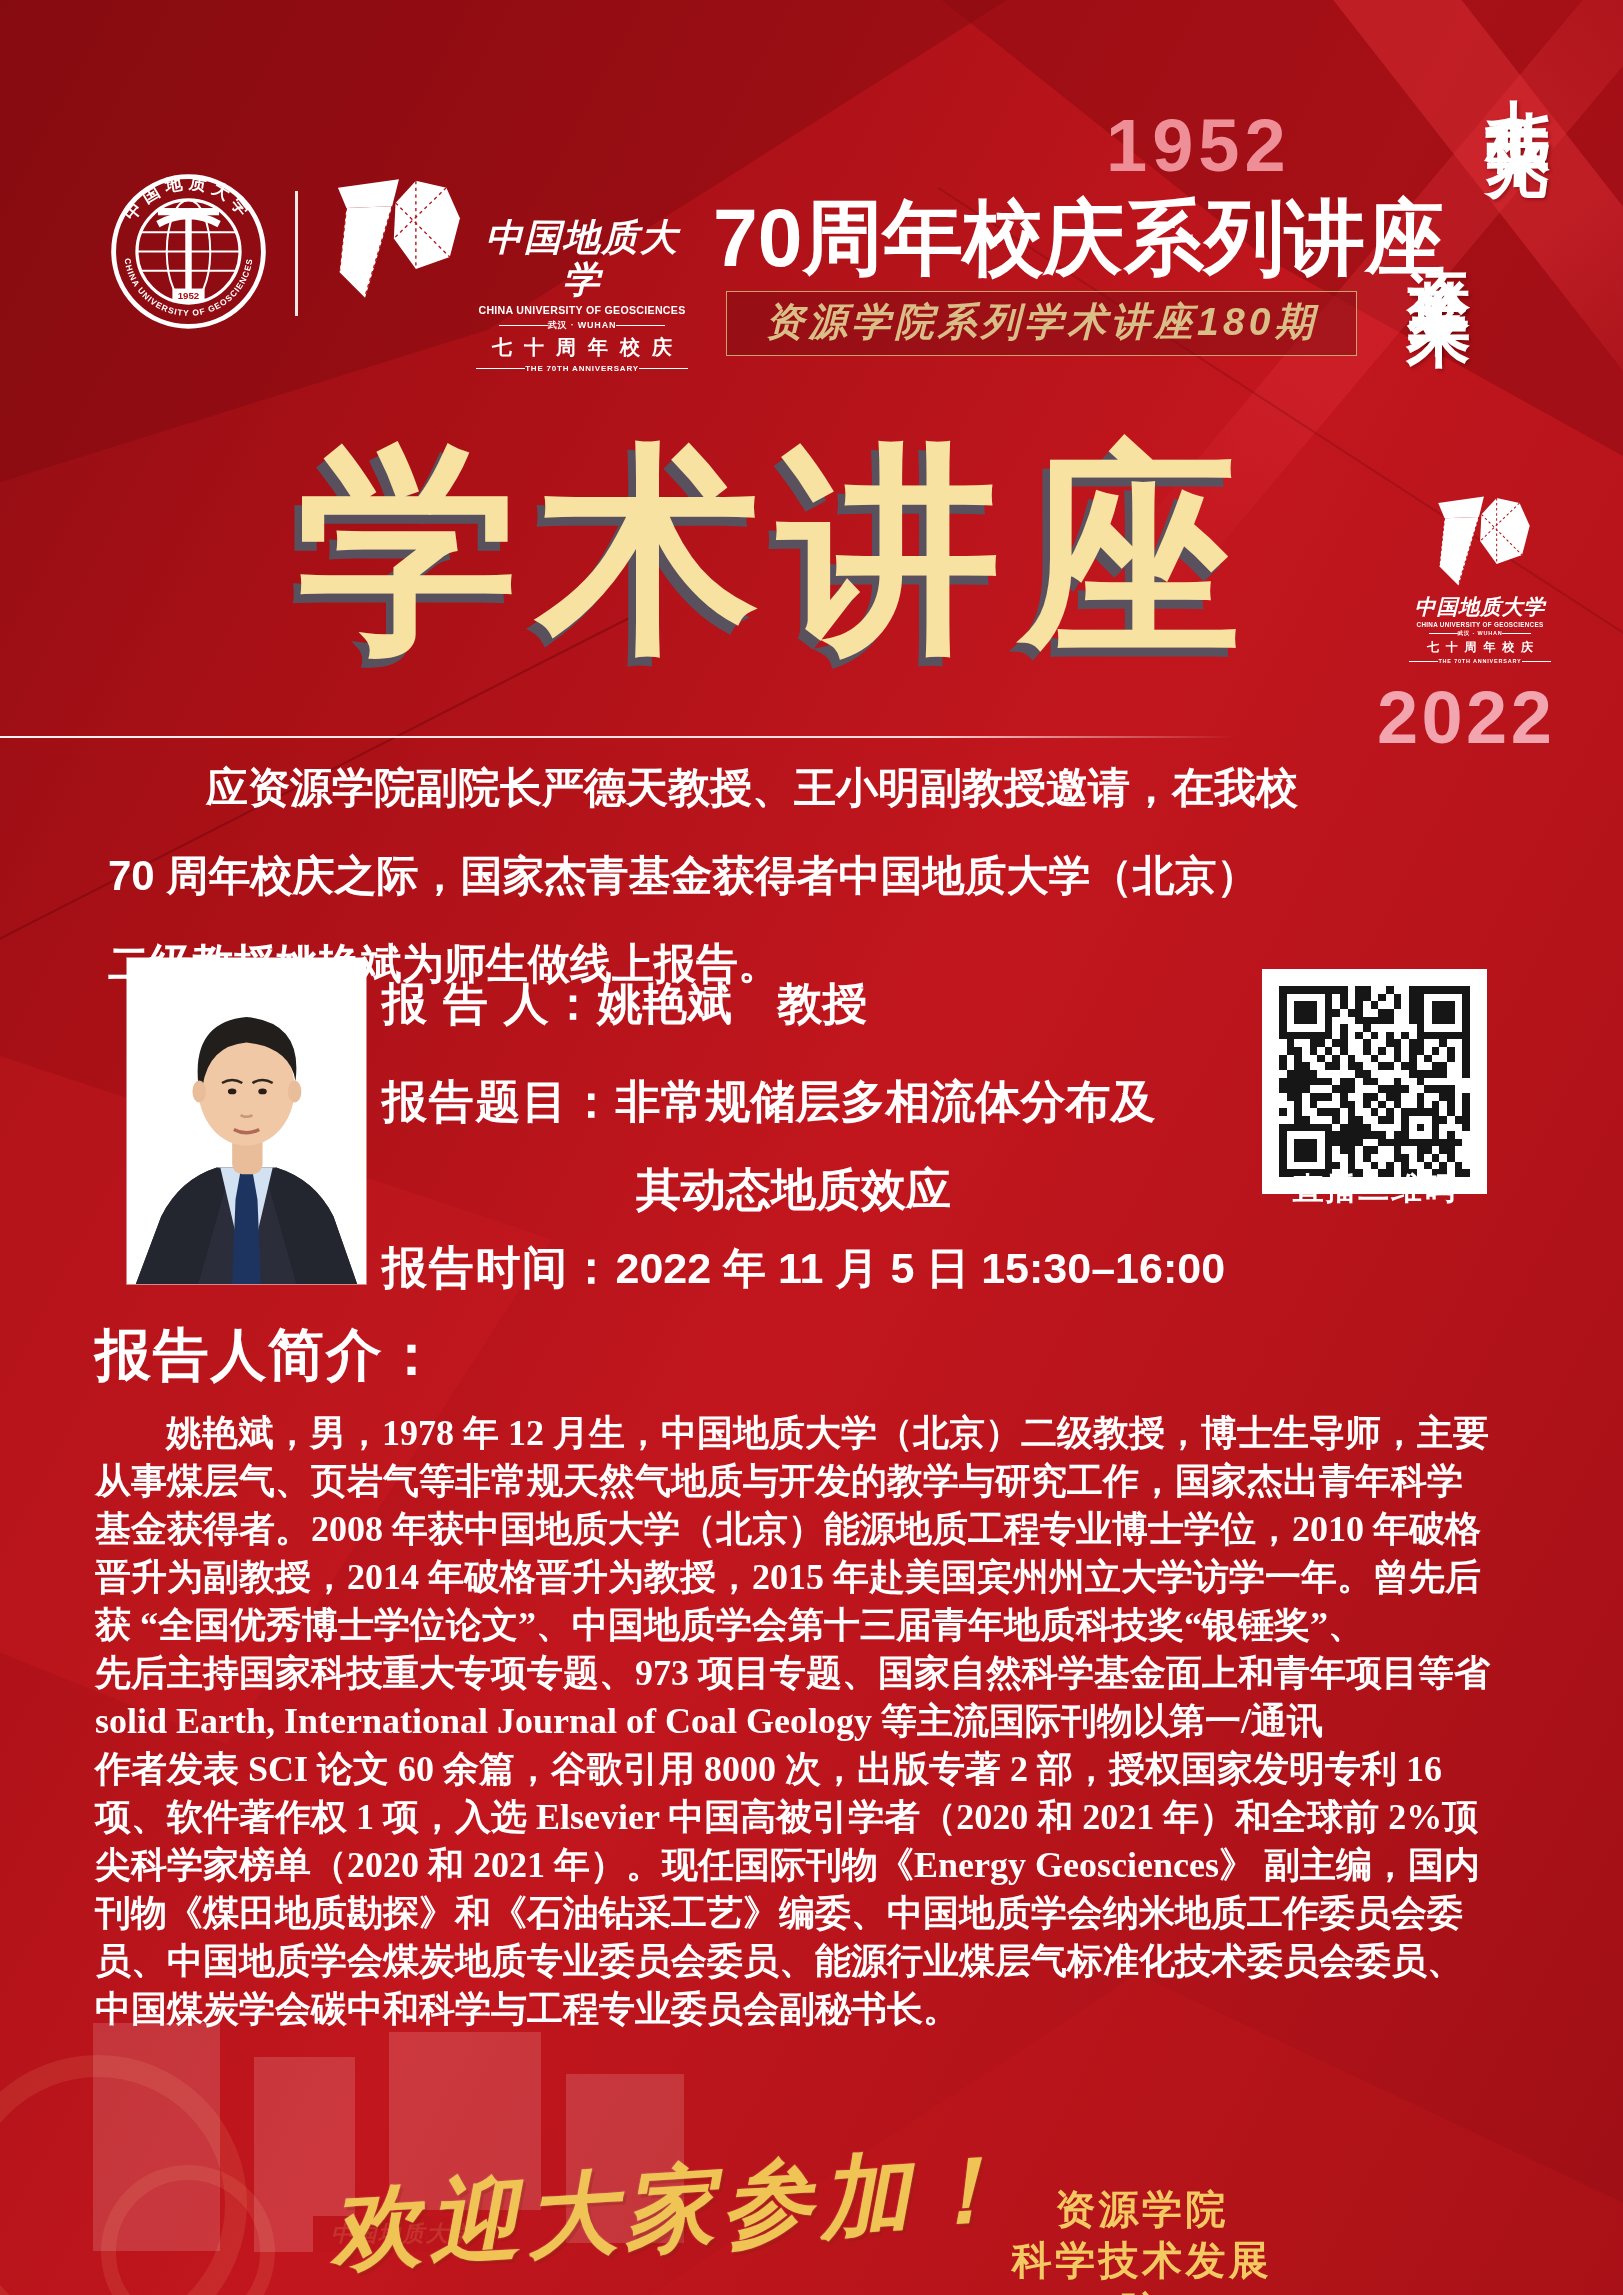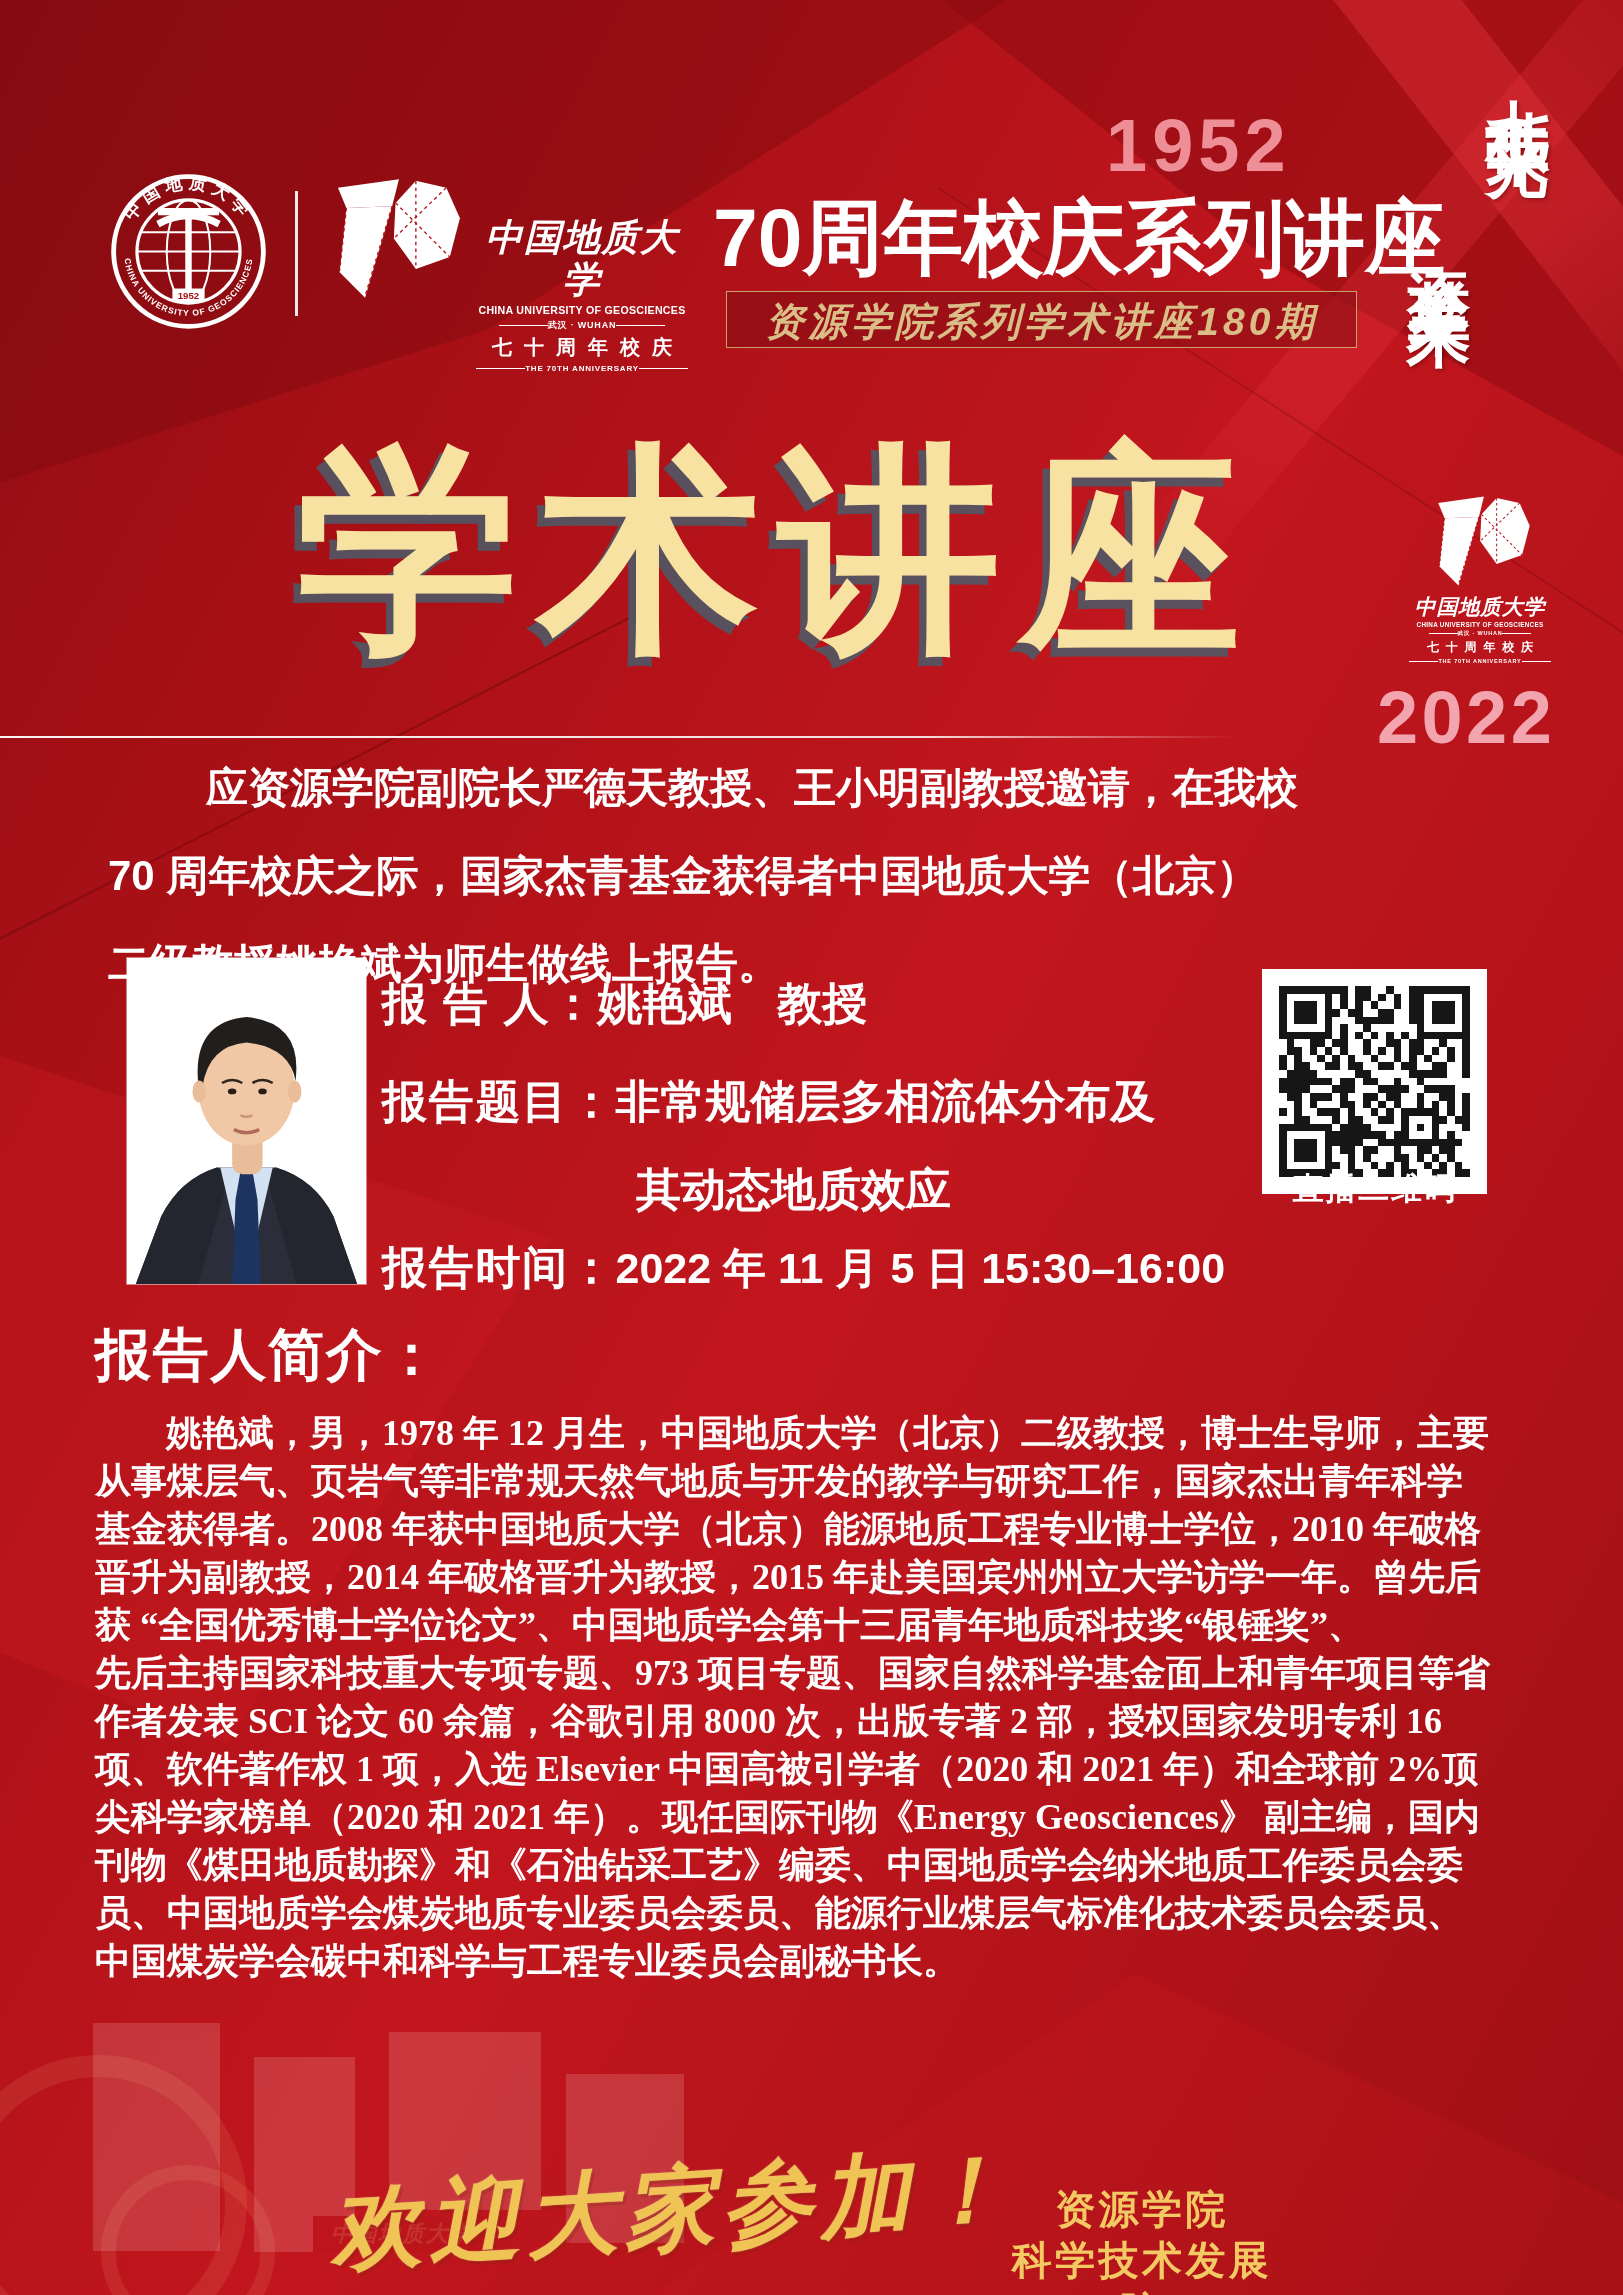--- a/index.html
+++ b/index.html
@@ -33,21 +33,21 @@
   .logo-en{font-size:10.6px;font-weight:700;letter-spacing:0.3px;margin-top:3.4px;}
   .rule-row{display:flex;align-items:center;justify-content:center;gap:0;margin-top:2.5px;}
   .rule-row .rule{flex:0 0 49px;height:0.8px;background:#fff;}
   .logo-city{font-size:9px;font-weight:700;letter-spacing:0.8px;}
   .logo-anniv-cn{font-size:20px;font-weight:900;letter-spacing:12px;margin-top:2.5px;text-indent:12px;}
   .logo-anniv-en{font-size:8px;font-weight:700;letter-spacing:0.8px;}
   .year-pink{font-weight:900;color:#ee8f98;}
   .year-1952{left:1106px;top:103px;font-size:74px;letter-spacing:5px;}
   .series-title{left:713px;top:184px;margin:0;font-size:82px;font-weight:900;color:#ffffff;
     letter-spacing:0px;white-space:nowrap;transform:scaleX(.98);transform-origin:left;}
-  .series-band{left:726px;top:291px;width:631px;height:57px;line-height:59px;text-align:center;
+  .series-band{left:726px;top:291px;width:631px;height:65px;line-height:59px;text-align:center;
     background:rgba(122,12,18,.45);border:1.7px solid #c9a36b;box-sizing:border-box;}
   .series-band span{font-size:39px;font-weight:800;font-style:italic;color:#d9be88;letter-spacing:4.2px;}
   .slogan{writing-mode:vertical-rl;text-orientation:upright;color:#fff;font-weight:900;
     font-size:64px;letter-spacing:12px;text-shadow:1.7px 2.5px 3.4px rgba(80,0,0,.4);}
   .slogan1{left:1475px;top:47px;height:288px;}
   .slogan2{left:1396px;top:217px;height:321px;}
   .right-logo-origami{left:1418px;top:489px;width:123px;height:108px;}
   .right-logo-text{left:1387px;top:595px;width:186px;text-align:center;color:#fff;}
   .right-logo-text .logo-cn{font-size:21px;line-height:24px;letter-spacing:0.8px;}
   .right-logo-text .logo-en{font-size:6.3px;margin-top:1.7px;}
@@ -880,20 +880,21 @@
   <div class="abs qr-label">直播二维码</div>
 
   <div class="abs bio-heading">报告人简介：</div>
   <div class="abs bio">
       <div>姚艳斌，男，1978 年 12 月生，中国地质大学（北京）二级教授，博士生导师，主要</div>
       <div>从事煤层气、页岩气等非常规天然气地质与开发的教学与研究工作，国家杰出青年科学</div>
       <div>基金获得者。2008 年获中国地质大学（北京）能源地质工程专业博士学位，2010 年破格</div>
       <div>晋升为副教授，2014 年破格晋升为教授，2015 年赴美国宾州州立大学访学一年。曾先后</div>
       <div>获 “全国优秀博士学位论文”、中国地质学会第十三届青年地质科技奖“银锤奖”、</div>
       <div>先后主持国家科技重大专项专题、973 项目专题、国家自然科学基金面上和青年项目等省</div>
+      <div>solid Earth, International Journal of Coal Geology 等主流国际刊物以第一/通讯</div>
       <div>作者发表 SCI 论文 60 余篇，谷歌引用 8000 次，出版专著 2 部，授权国家发明专利 16</div>
       <div>项、软件著作权 1 项，入选 Elsevier 中国高被引学者（2020 和 2021 年）和全球前 2%顶</div>
       <div>尖科学家榜单（2020 和 2021 年）。现任国际刊物《Energy Geosciences》 副主编，国内</div>
       <div>刊物《煤田地质勘探》和《石油钻采工艺》编委、中国地质学会纳米地质工作委员会委</div>
       <div>员、中国地质学会煤炭地质专业委员会委员、能源行业煤层气标准化技术委员会委员、</div>
       <div>中国煤炭学会碳中和科学与工程专业委员会副秘书长。</div>
     </div>
 
   <div class="abs cloud cloud1"></div>
   <div class="abs cloud cloud2"></div>

